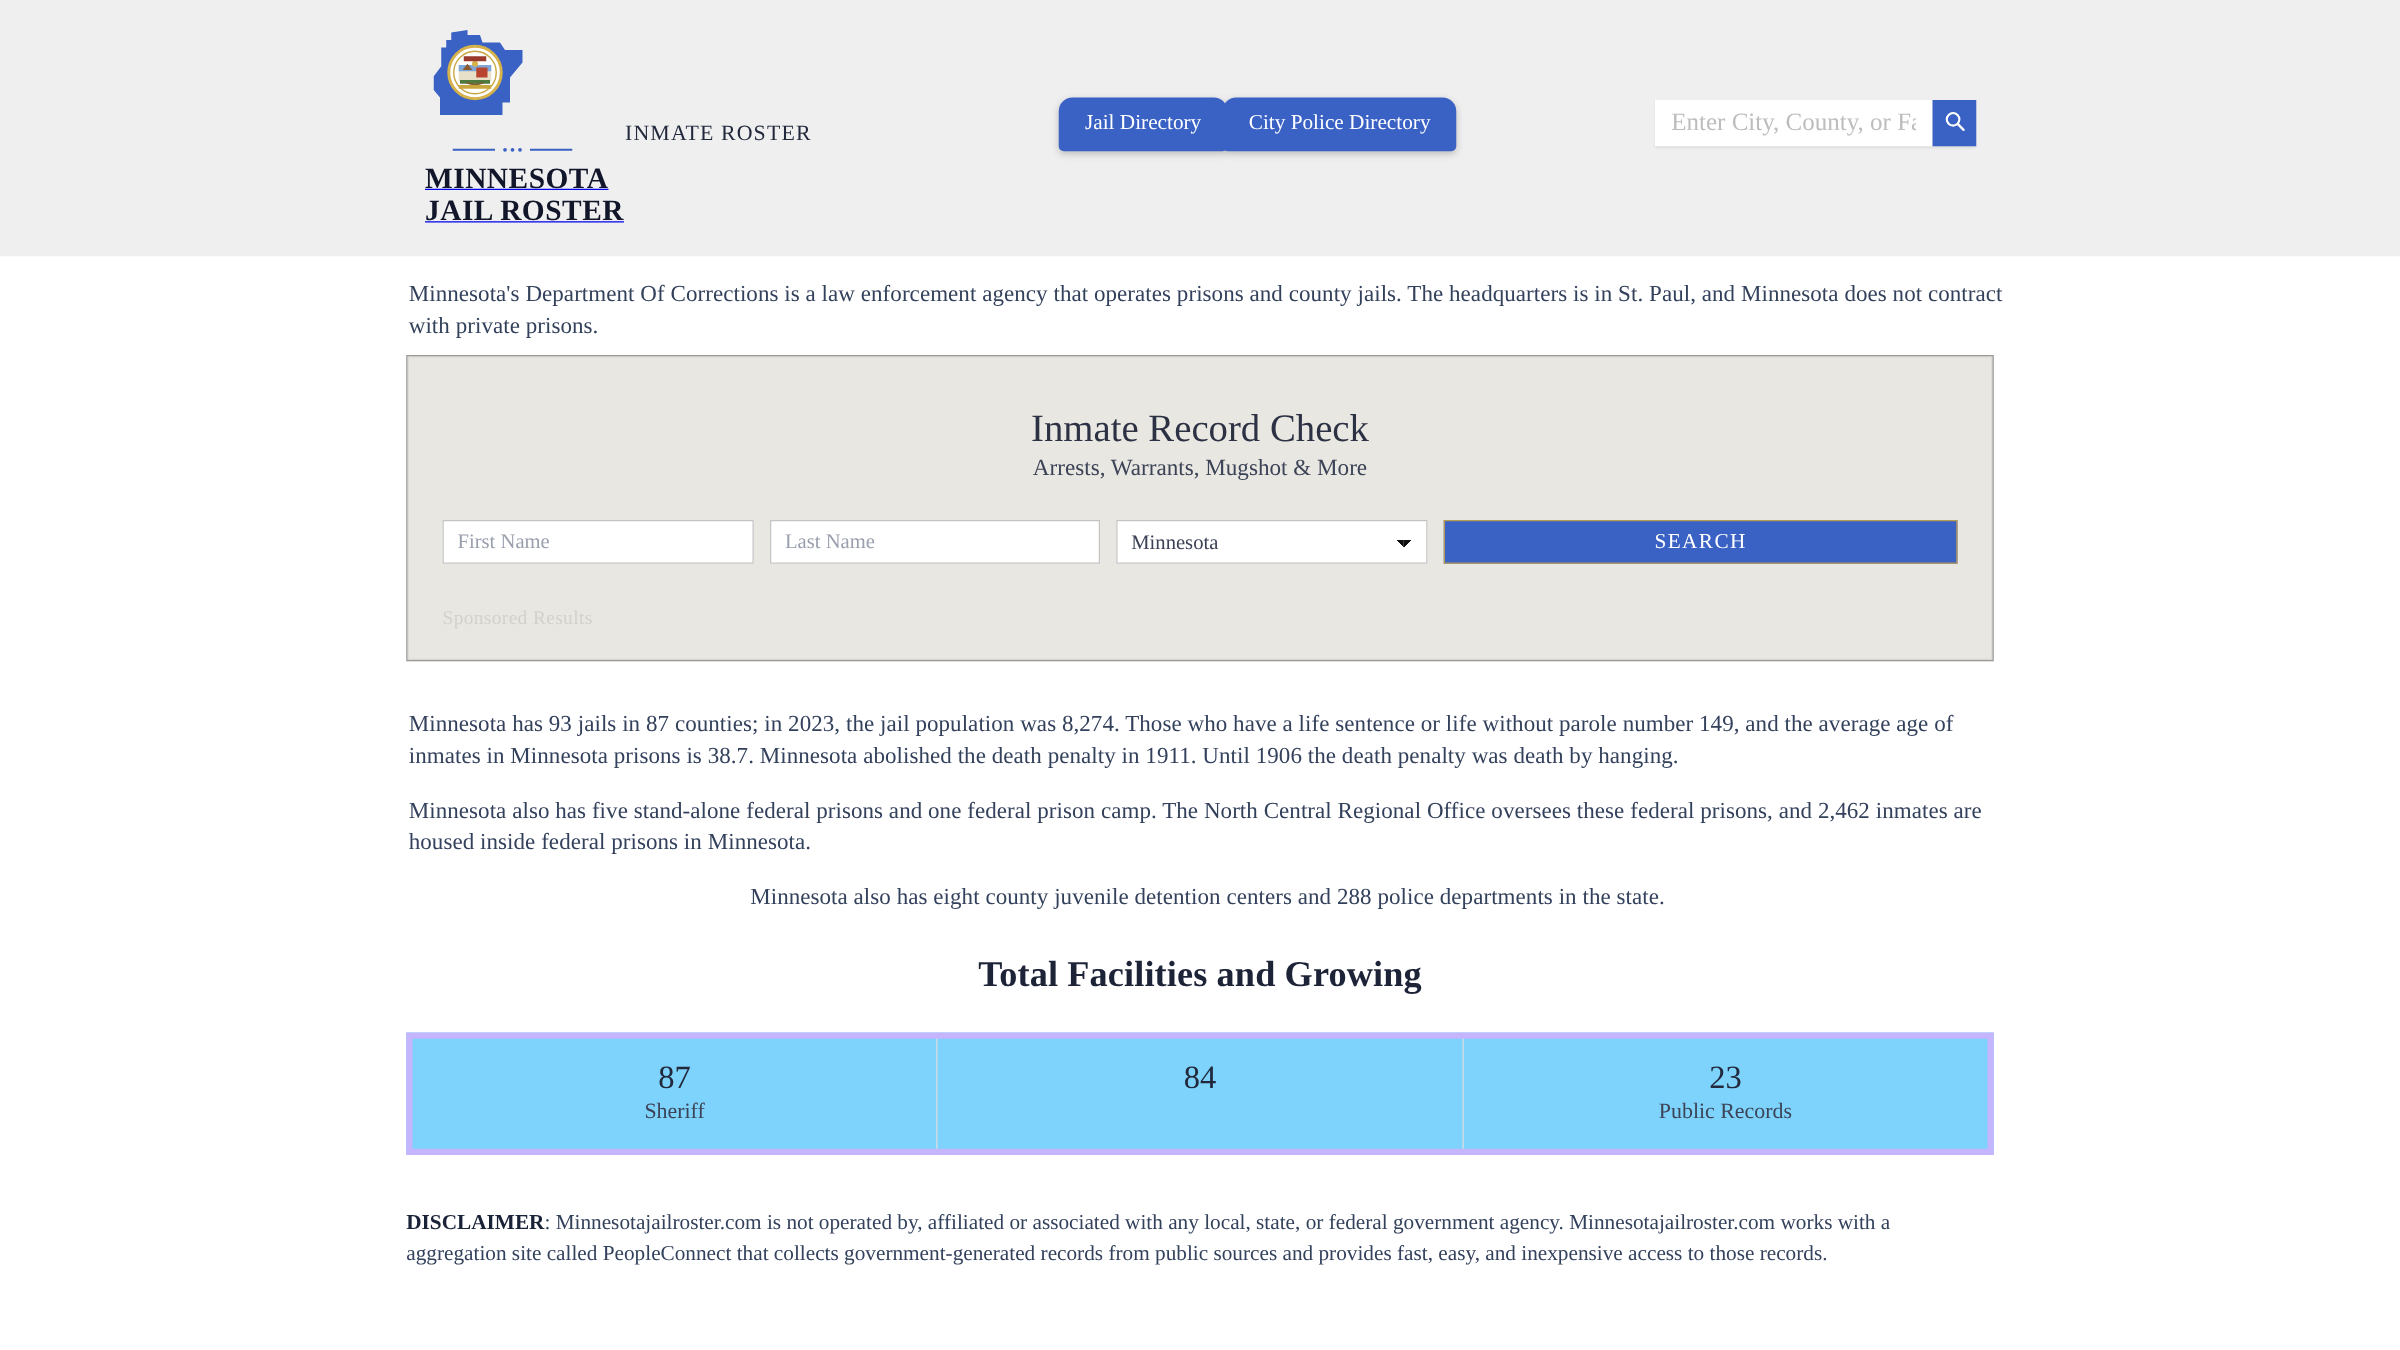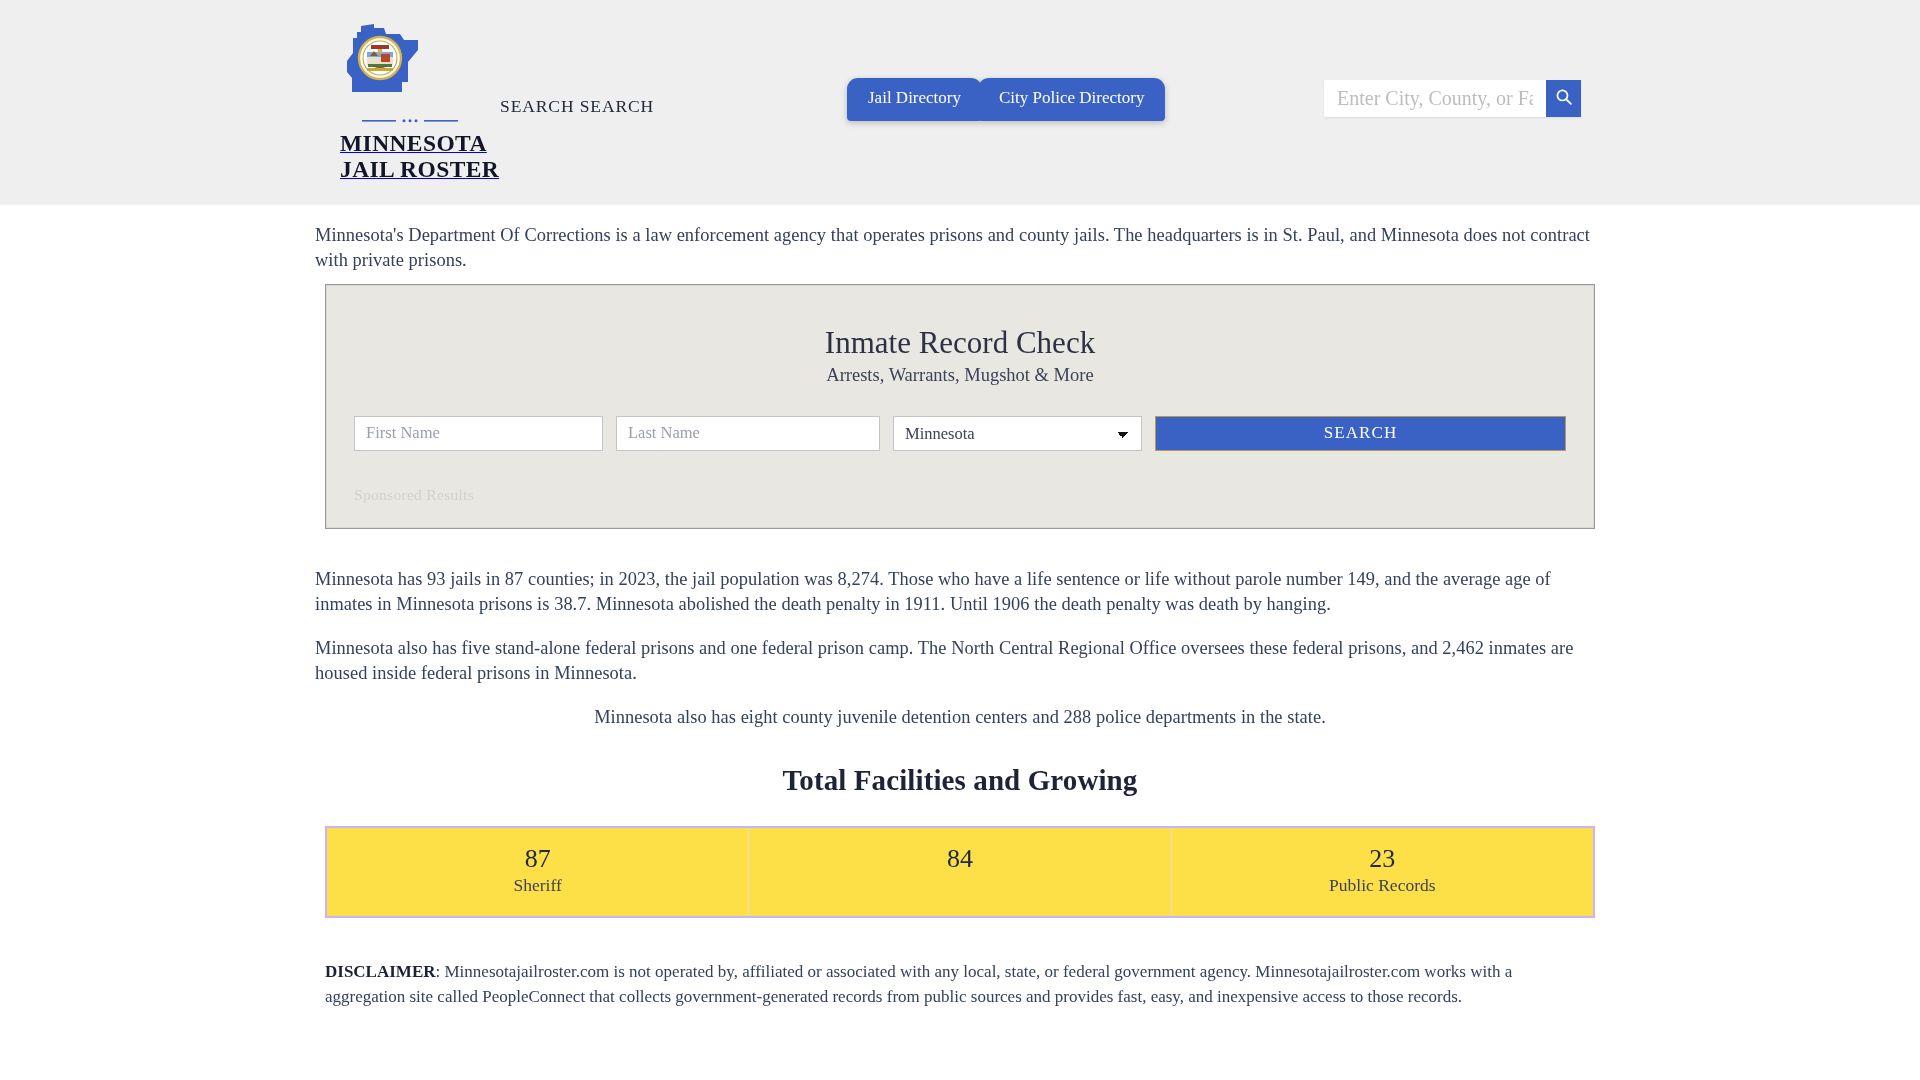--- a/index.html
+++ b/index.html
@@ -124,21 +124,21 @@
     width: 1290px;
     margin: 0 auto;
     padding-top: 18px;
     position: relative;
   }
 
   p.body-text {
     font-size: 18.4px;
     line-height: 24.5px;
     color: #33415c;
-    margin: 0 0 12px 0;
+    margin: 0 0 12px 12px;
     letter-spacing: 0.05px;
   }
   .intro { margin-top: 38px; margin-bottom: 19px; }
 
   
   .record-card {
     margin: 0 10px 0 10px;
     background: #e8e7e1;
     border: 1px solid #9a9a9a;
     box-shadow: inset 0 0 0 1px #d8d7d1;
@@ -216,22 +216,22 @@
     font-size: 29px;
     font-weight: bold;
     color: #1e2438;
     margin: 34px 0 0 0;
     letter-spacing: 0.1px;
   }
 
   .stats-row {
     display: flex;
     margin: 29px 10px 0 10px;
-    border: 2px solid #c4b5fd;
-    background: #fde047;
+    border: 5px solid #c4b5fd;
+    background: #7dd3fc;
     font-family: Liberation Serif, serif;
   }
   .stat-cell {
     flex: 1;
     text-align: center;
     padding: 16px 0 20px 0;
     border-right: 1px solid #dddddd;
   }
   .stat-cell:last-child { border-right: none; }
   .stat-num {
@@ -286,21 +286,21 @@
           <rect x="62" y="4" width="34" height="1.6" fill="#3a62c4"></rect>
           <circle cx="42" cy="4.8" r="1.5" fill="#3a62c4"></circle>
           <circle cx="48" cy="4.8" r="1.5" fill="#3a62c4"></circle>
           <circle cx="54" cy="4.8" r="1.5" fill="#3a62c4"></circle>
         </svg>
       </span>
       <span class="brand-name">MINNESOTA</span>
       <span class="brand-name">JAIL ROSTER</span>
     </a>
 
-    <div class="site-tagline">SEARCH SEARCH</div>
+    <div class="site-tagline">INMATE ROSTER</div>
 
     <div class="navtabs">
       <a class="navtab first" href="#">Jail Directory</a>
       <a class="navtab" href="#">City Police Directory</a>
     </div>
 
     <div class="headsearch">
       <input type="text" placeholder="Enter City, County, or Facility" style="">
       <button class="headsearch-btn">
         <span>

